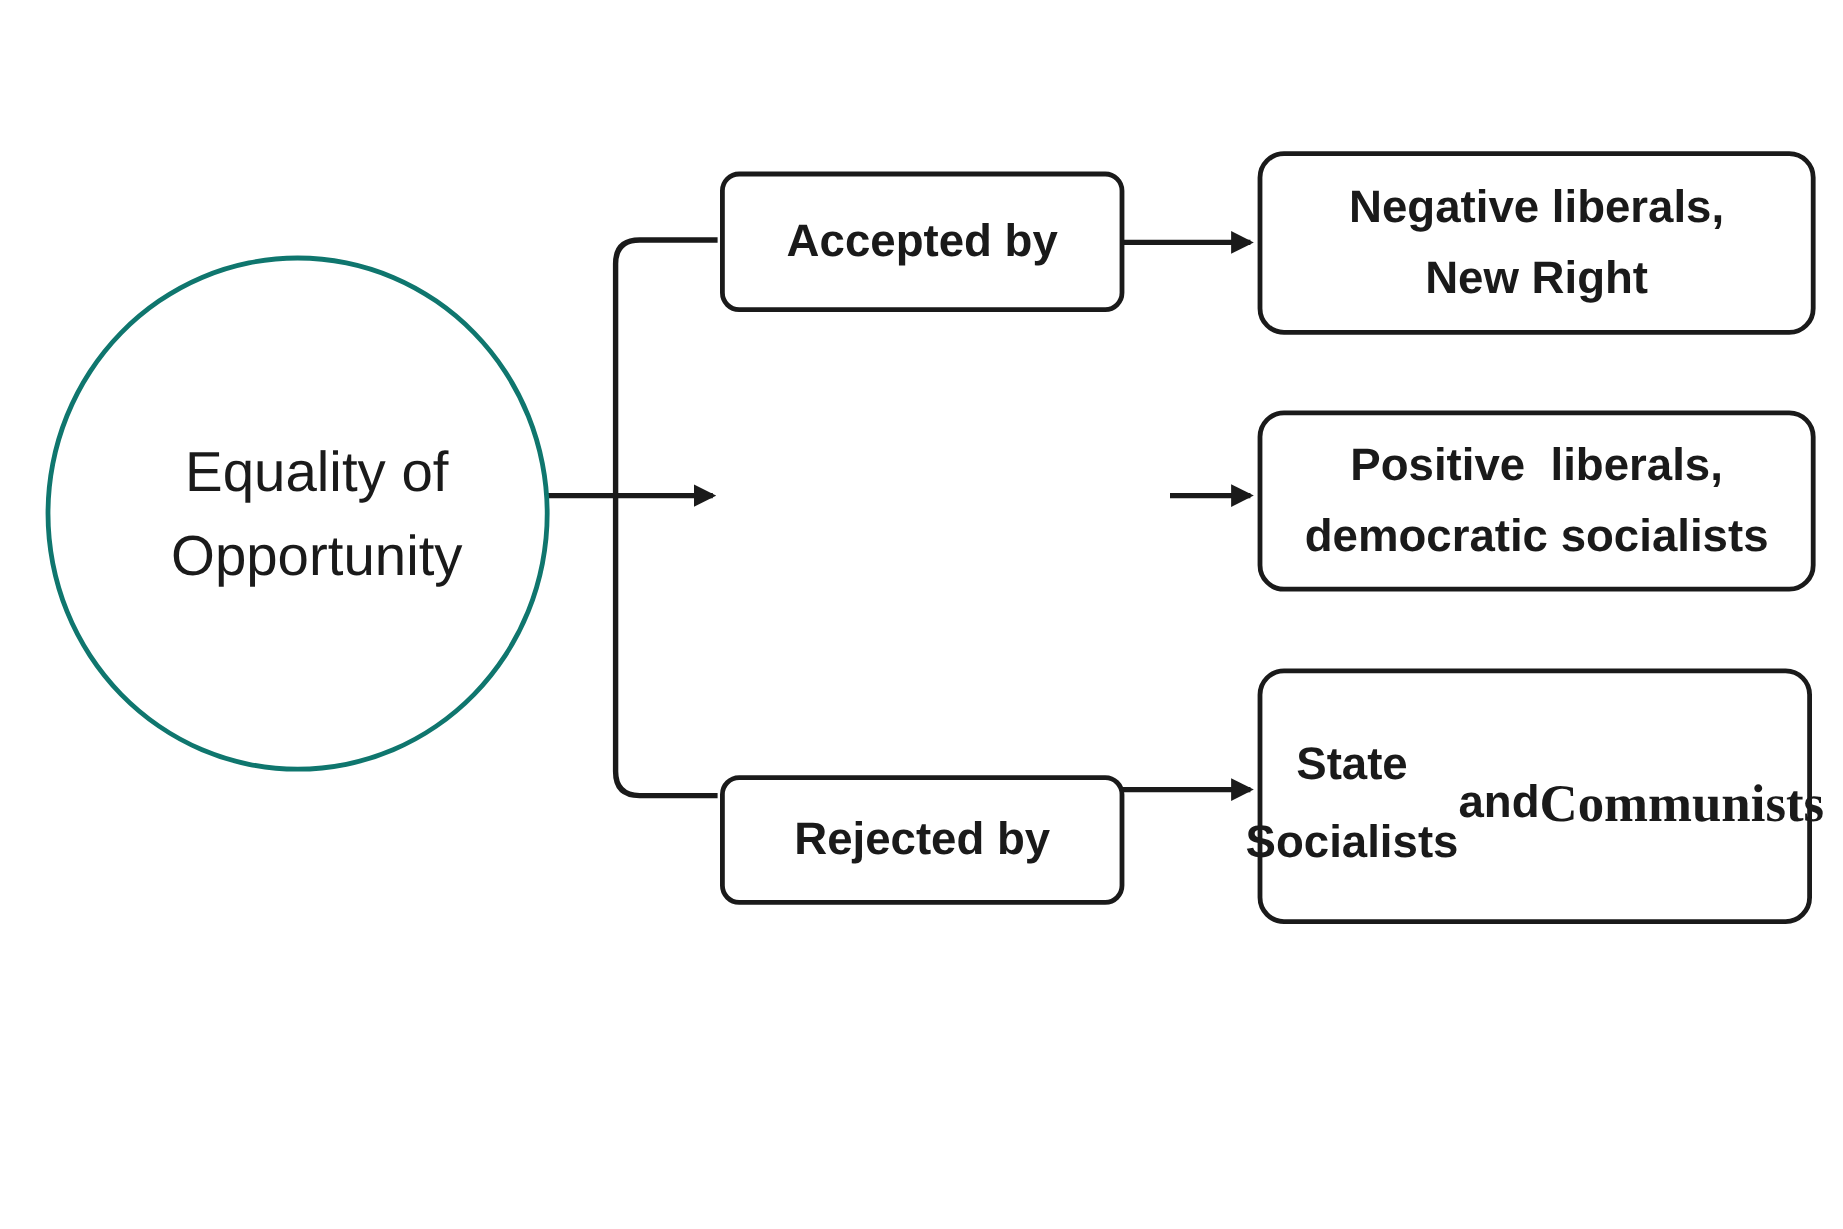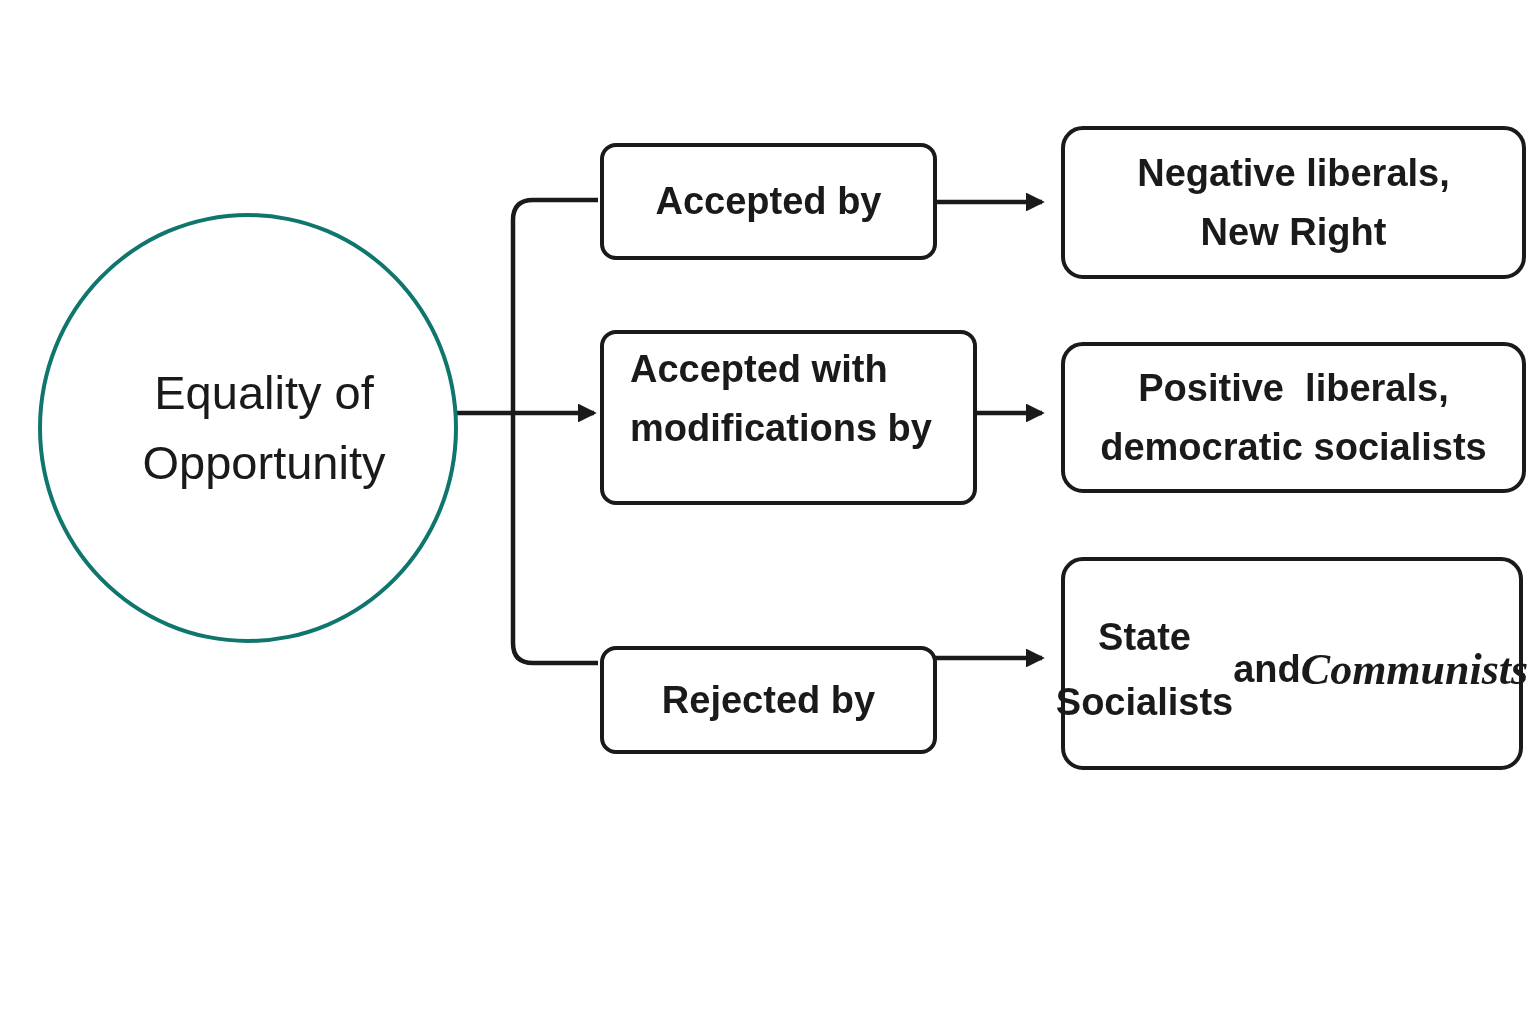--- a/index.html
+++ b/index.html
@@ -52,40 +52,39 @@
     display: flex;
     align-items: center;
     justify-content: center;
     font-size: 38px;
     font-weight: 700;
     line-height: 1.55;
     text-align: center;
   }
   .label { white-space: pre; }
   .box-condition { border-radius: 16px; }
-  .box-result { border-radius: 22px; margin-left: 13px; }
+  .box-result { border-radius: 22px; }
   .box-a { left: 600px; top: 143px; width: 337px; height: 117px; }
   .box-b { left: 1048px; top: 126px; width: 465px; height: 153px; }
   .box-c {
     left: 600px; top: 330px; width: 377px; height: 175px;
     align-items: flex-start; justify-content: flex-start;
     text-align: left; padding: 6px 10px 6px 26px;
   }
   .box-d { left: 1048px; top: 342px; width: 465px; height: 151px; }
   .box-e { left: 600px; top: 607px; width: 337px; height: 108px; margin-top: 39px; }
   .box-f {
     left: 1048px; top: 557px; width: 462px; height: 213px;
     flex-direction: row; padding-top: 12px;
   }
   .box-f .line { display: block; line-height: 65px; }
   .box-f .line-serif {
     font-family: "Liberation Serif", serif;
     font-weight: 700;
     font-size: 44px;
-    font-style: italic;
   }
 </style>
 </head>
 <body>
 
 <div class="canvas">
 
   <svg class="connectors" viewBox="0 0 1536 1024" xmlns="http://www.w3.org/2000/svg">
     <defs>
       <marker id="arrow" viewBox="0 0 10 10" refX="8.5" refY="5" markerWidth="4.2" markerHeight="4.2" orient="auto-start-reverse">
@@ -106,24 +105,20 @@
 
   <div class="box box-condition box-a">
     <span class="label">Accepted by</span>
   </div>
 
   <div class="box box-result box-b">
     <span class="label">Negative liberals,
 New Right</span>
   </div>
 
-  <div class="box box-condition box-c">
-    <span class="label">Accepted with
-modifications by</span>
-  </div>
 
   <div class="box box-result box-d">
     <span class="label">Positive  liberals,
 democratic socialists</span>
   </div>
 
   <div class="box box-condition box-e">
     <span class="label">Rejected by</span>
   </div>
 

